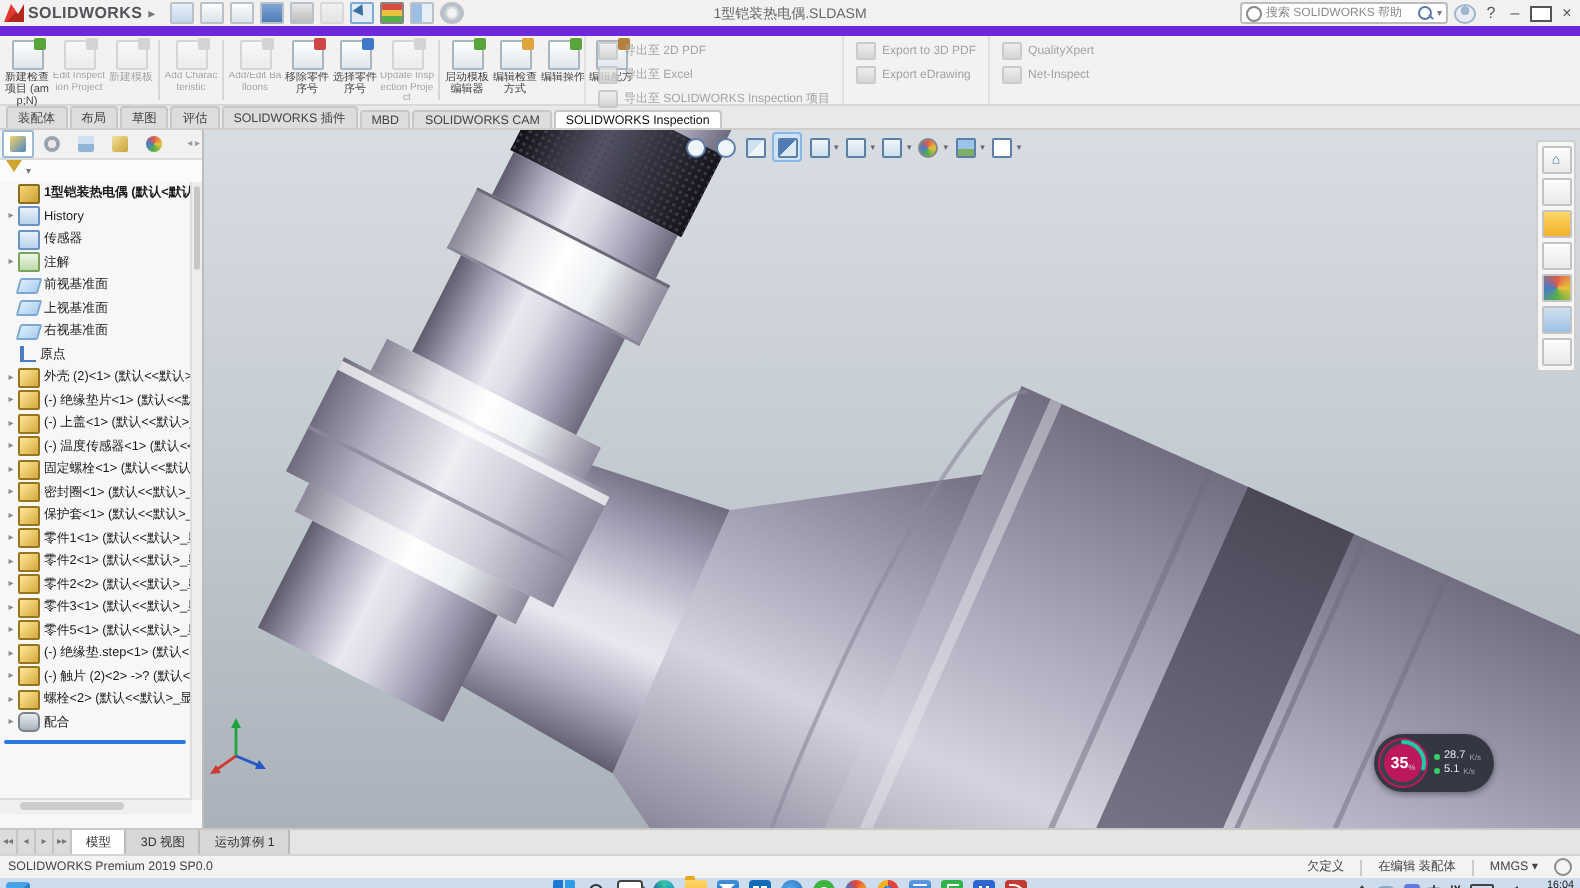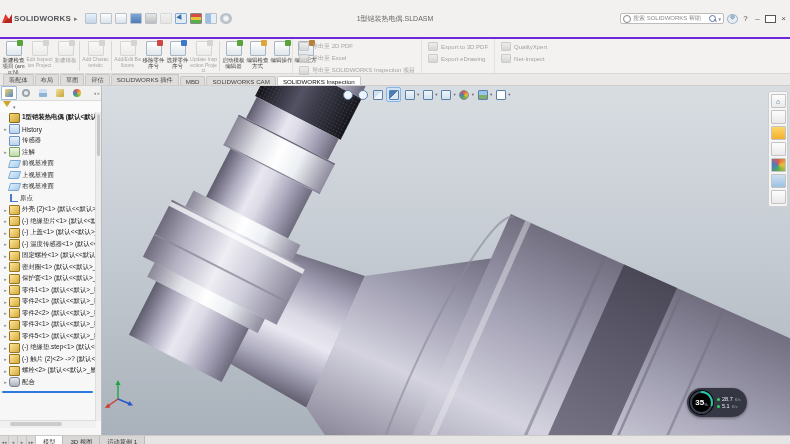--- a/index.html
+++ b/index.html
@@ -1,19 +1,19 @@
 <!DOCTYPE html>
 <html><head>
 <meta charset="utf-8">
 <style>
   html,body{margin:0;padding:0;background:#888;}
   .app{position:relative;width:790px;height:444px;overflow:hidden;background:#f1f0ee;
        font-family:"Liberation Sans","DejaVu Sans",sans-serif;color:#333;-webkit-font-smoothing:antialiased;}
   
-  .titlebar{height:13px;display:flex;align-items:center;background:#f2f1ef;border-bottom:2px solid #6d28d9;position:relative;font-size:7px;padding:12px 2px;justify-content:center;}
+  .titlebar{height:13px;display:flex;align-items:center;background:#f2f1ef;border-bottom:5px solid #6d28d9;position:relative;font-size:7px;padding:0 2px;justify-content:center;}
   .logo{display:flex;align-items:center;gap:2px;}
   .logo-mark{width:10px;height:9px;background:linear-gradient(135deg,#e03a2f 55%,#b3261d 55%);clip-path:polygon(0 100%,35% 0,70% 55%,100% 0,100% 100%);}
   .logo-text{font-weight:bold;color:#53545a;font-size:8px;letter-spacing:.2px;}
   .flyout{color:#777;font-size:7px;margin:0 3px;}
   .qa{display:flex;align-items:center;gap:3px;margin-left:4px;}
   .qico{width:10px;height:9px;border-radius:1px;position:relative;background:linear-gradient(#fdfdfd,#dbe3ea);border:1px solid #b9c2cb;}
   .qico.home{background:linear-gradient(#e8f0fa,#c4d6e8);}
   .qico.save{background:linear-gradient(#7ea7d8,#4d7cb6);}
   .qico.print{background:linear-gradient(#e7e7e7,#bdbdbd);}
   .qico.undo{background:linear-gradient(#f2f2f2,#d9d9d9);opacity:.5;}
@@ -105,21 +105,21 @@
   .hico.apply-scene .h-core{background:linear-gradient(#9cc4ea 55%,#7fae67 55%);}
   .hico.view-settings .h-core{background:#fff;}
   .hdd{font-size:4.5px;color:#667;margin-left:-1px;}
   .taskpane{position:absolute;right:2px;top:5px;width:18px;background:rgba(247,247,247,.95);border:1px solid #cfcfcf;border-radius:2px;display:flex;flex-direction:column;align-items:center;gap:2px;padding:2px 0;}
   .tpico{width:13px;height:12px;border:1px solid #c3c3c3;background:linear-gradient(#fdfdfd,#e9e9e9);border-radius:1px;display:flex;align-items:center;justify-content:center;font-size:7px;color:#4a6f9a;}
   .tpico.file-explorer-pane{background:linear-gradient(#ffd666,#f2b02e);}
   .tpico.appearances-scenes{background:conic-gradient(#e05a4a,#e8c23a,#54b04a,#4a7cc8,#e05a4a);}
   .tpico.custom-properties{background:linear-gradient(#cfe0f0,#9cc0e4);}
   svg.triad{position:absolute;left:2px;bottom:26px;}
   .speedwidget{position:absolute;left:585px;top:302px;display:flex;align-items:center;gap:3px;background:rgba(43,47,58,.92);border-radius:15px;padding:2px 6px 2px 2px;box-shadow:0 1px 3px rgba(0,0,0,.4);}
-  .sw-circle{width:25px;height:25px;border-radius:50%;background:#000000;position:relative;display:flex;align-items:center;justify-content:center;flex:none;text-align:center;}
+  .sw-circle{width:25px;height:25px;border-radius:50%;background:#be185d;position:relative;display:flex;align-items:center;justify-content:center;flex:none;text-align:center;}
   .sw-circle svg{position:absolute;inset:0;}
   .sw-num{color:#fff;font-size:8px;font-weight:bold;}
   .sw-pc{color:#cfd4dc;font-size:4px;margin-top:3px;}
   .sw-rows{display:flex;flex-direction:column;gap:1px;}
   .sw-row{display:flex;align-items:center;gap:2px;font-size:5.5px;color:#e6eaf0;}
   .sw-row .dot{width:3px;height:3px;border-radius:50%;background:#35d06a;}
   .sw-row em{font-style:normal;font-size:4px;color:#9aa3b0;}
   
   .modeltabs{height:12px;background:#e6e5e3;border-top:1px solid #c9c8c6;display:flex;align-items:stretch;font-size:6.2px;}
   .mnav{width:8px;display:flex;align-items:center;justify-content:center;background:#dcdbd9;border-right:1px solid #c5c4c2;color:#777;font-size:5px;}

